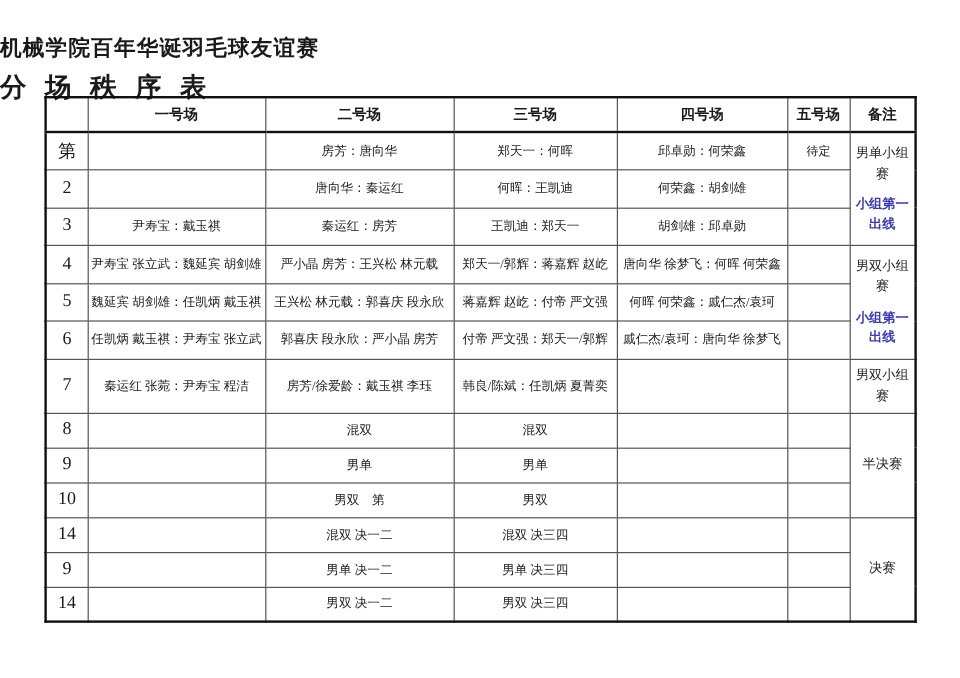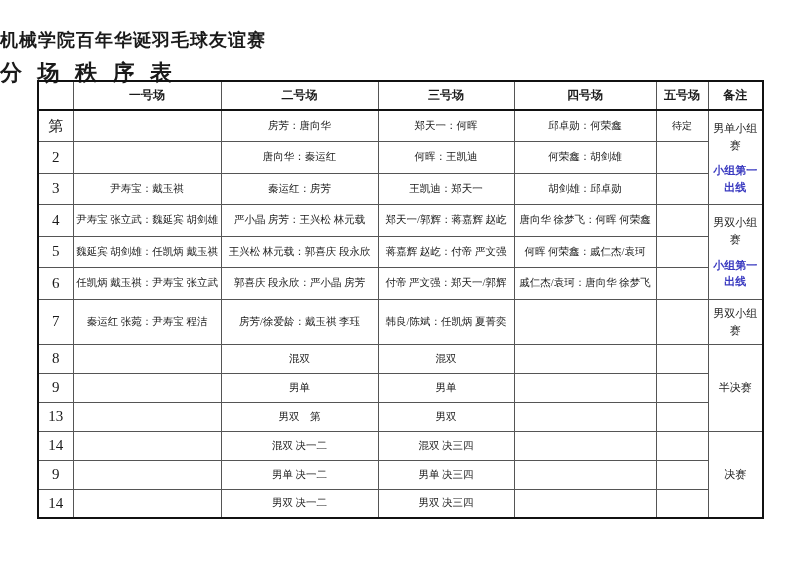--- a/index.html
+++ b/index.html
@@ -183,21 +183,21 @@
     </tr>
     <tr class="rC">
       <td class="num">9</td>
       <td class="match"></td>
       <td class="match">男单</td>
       <td class="match">男单</td>
       <td class="match"></td>
       <td class="c5"></td>
     </tr>
     <tr class="rC">
-      <td class="num">13</td>
+      <td class="num">10</td>
       <td class="match"></td>
       <td class="match">男双　第</td>
       <td class="match">男双</td>
       <td class="match"></td>
       <td class="c5"></td>
     </tr>
     <tr class="rC">
       <td class="num">14</td>
       <td class="match"></td>
       <td class="match">混双 决一二</td>

